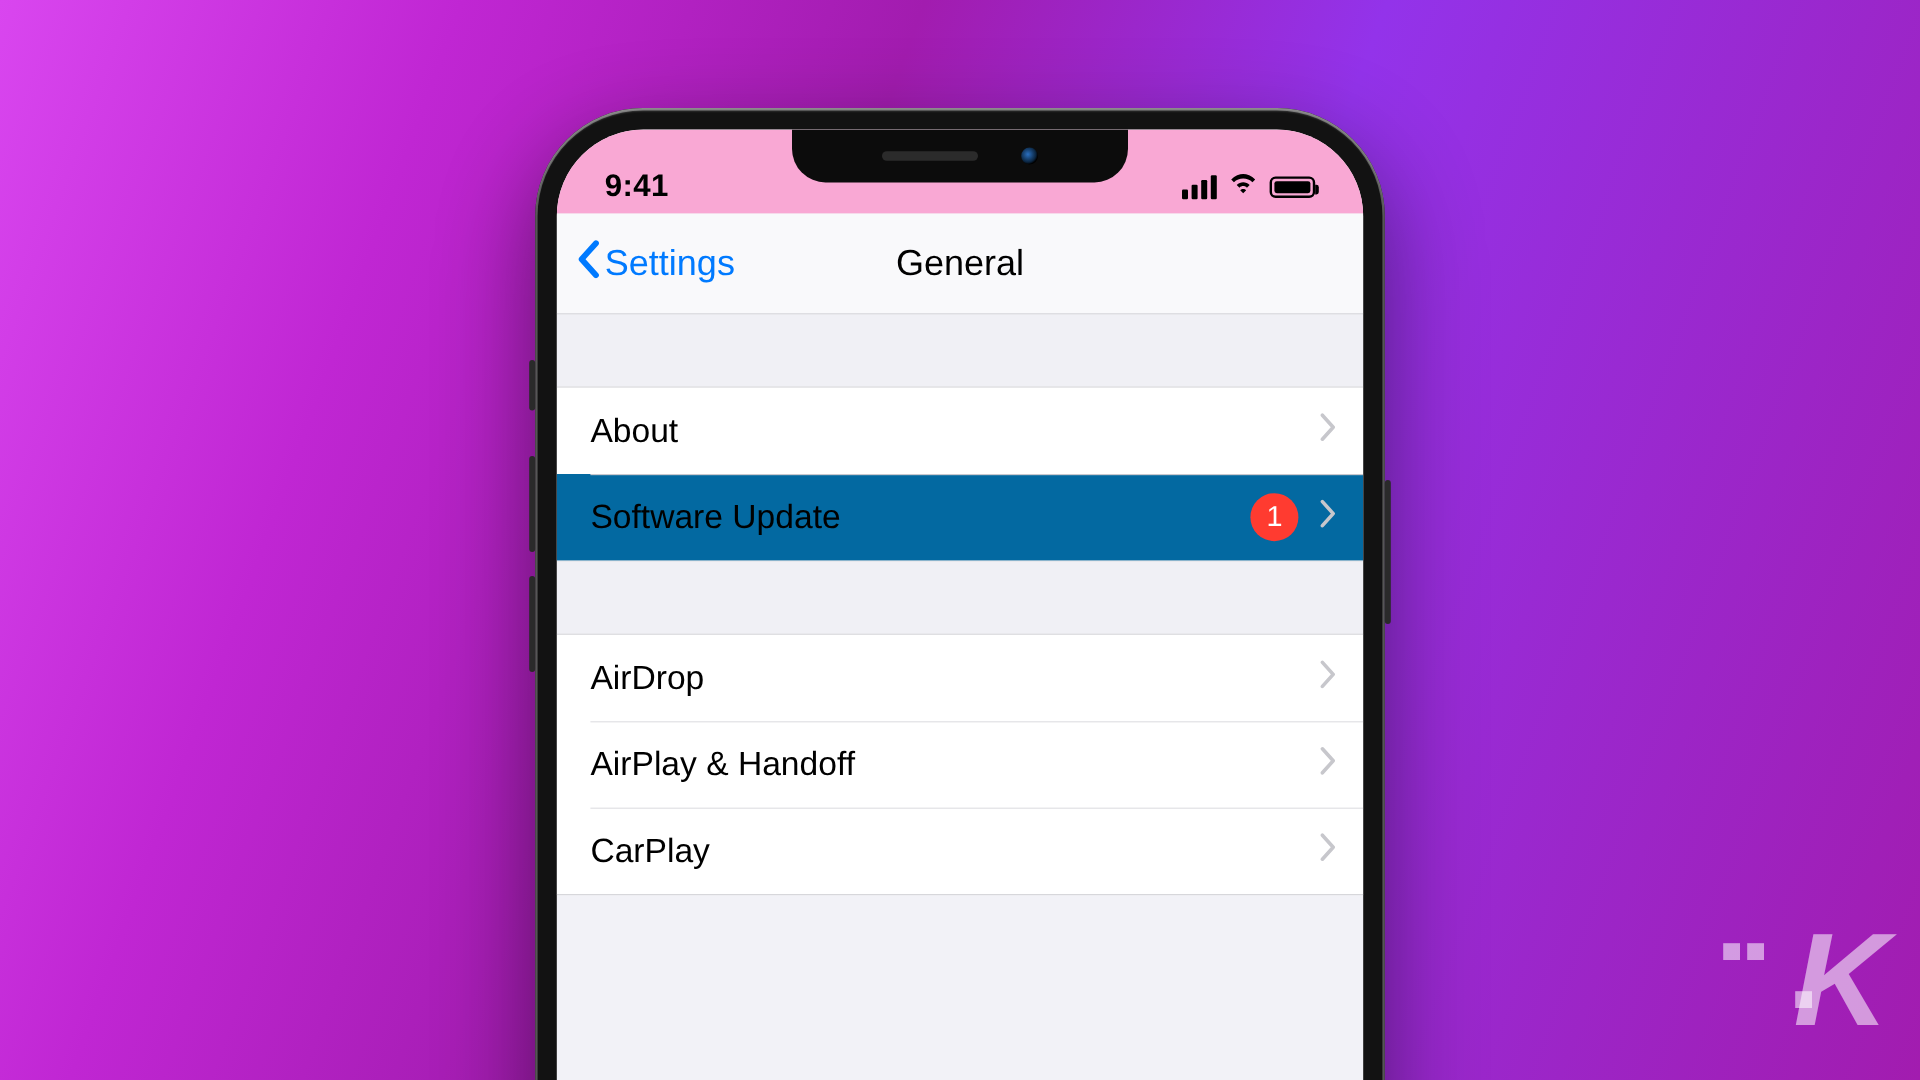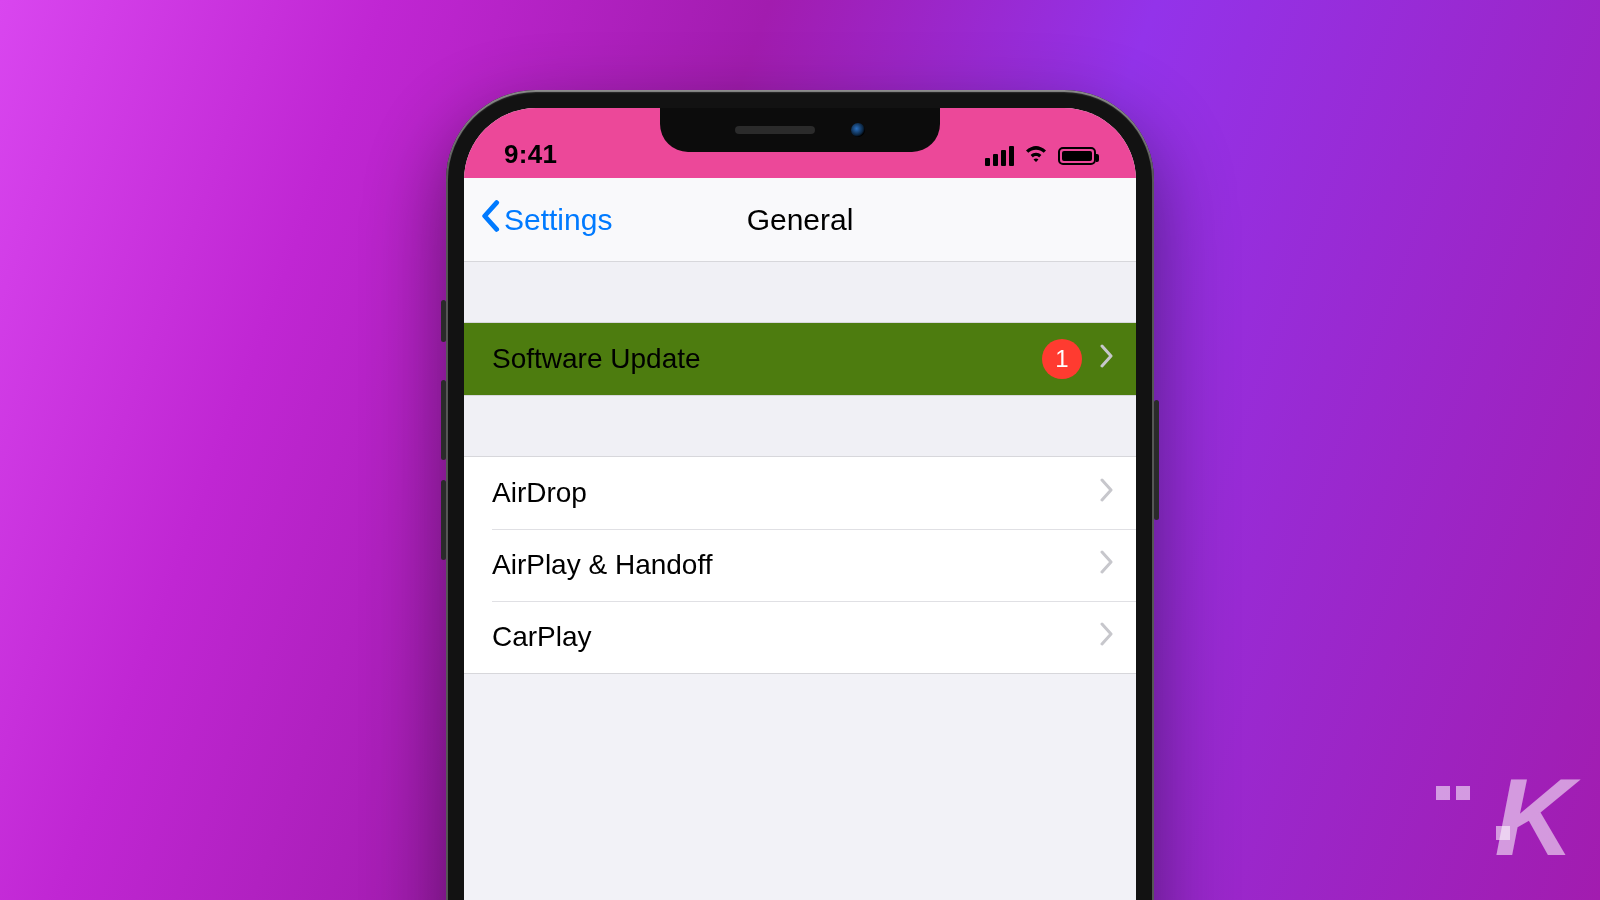--- a/index.html
+++ b/index.html
@@ -67,21 +67,21 @@
       margin-left:10px;
     }
 
     
     .status-bar {
       height: 70px;
       display: flex;
       justify-content: space-between;
       align-items: flex-end;
       padding: 0 40px 8px 40px;
-      background: #ec4899;
+      background: #f9a8d4;
     }
     .status-left { font-weight: 700; font-size: 26px; letter-spacing:.3px;}
     .status-right { display: flex; align-items: center; gap: 10px; }
     .signal { display: flex; align-items: flex-end; gap: 3px; }
     .signal span { width: 5px; background: #000; border-radius: 1px; display:block;}
     .signal span:nth-child(1){height:8px;}
     .signal span:nth-child(2){height:12px;}
     .signal span:nth-child(3){height:16px;}
     .signal span:nth-child(4){height:20px;}
     .wifi svg { width: 24px; height: 24px; }
@@ -136,21 +136,21 @@
       padding: 0 22px 0 28px;
       font-size: 28px;
       color: #000;
       position: relative;
       cursor:pointer;
     }
     .row .label { flex: 1; }
     .row .tail { display:flex; align-items:center; gap:18px;}
     .row .chevron svg{ width:14px; height:24px; }
     .row .chevron svg path{ stroke:#c7c7cc; }
-    .row.highlight { background:#4d7c0f; }
+    .row.highlight { background:#0369a1; }
     .row + .row::before{
       content:""; position:absolute; left:28px; right:0; top:0;
       height:1px; background:#e0e0e4;
     }
     .row.highlight::before{ background:#c9c8ce; }
     .badge {
       width: 40px; height: 40px; border-radius: 50%;
       background:#ff3b30; color:#fff; font-size:24px; font-weight:500;
       display:flex; align-items:center; justify-content:center;
     }
@@ -225,20 +225,30 @@
               <path d="M12 2 L3 12 L12 22" stroke="#007aff" stroke-width="3.6" fill="none" stroke-linecap="round" stroke-linejoin="round"></path>
             </svg>
         </span>
         <span>Settings</span>
       </div>
       <div class="nav-title">General</div>
     </div>
 
     <div class="list-gap"></div>
     <div class="section">
+      <div class="row">
+        <div class="label">About</div>
+        <div class="tail">
+          <span class="chevron">
+            <svg viewBox="0 0 14 24">
+                <path d="M2 2 L11 12 L2 22" stroke-width="3" fill="none" stroke-linecap="round" stroke-linejoin="round"></path>
+              </svg>
+          </span>
+        </div>
+      </div>
       <div class="row highlight">
         <div class="label">Software Update</div>
         <div class="tail">
           <div class="badge">1</div>
           <span class="chevron">
             <svg viewBox="0 0 14 24">
                 <path d="M2 2 L11 12 L2 22" stroke-width="3" fill="none" stroke-linecap="round" stroke-linejoin="round"></path>
               </svg>
           </span>
         </div>

